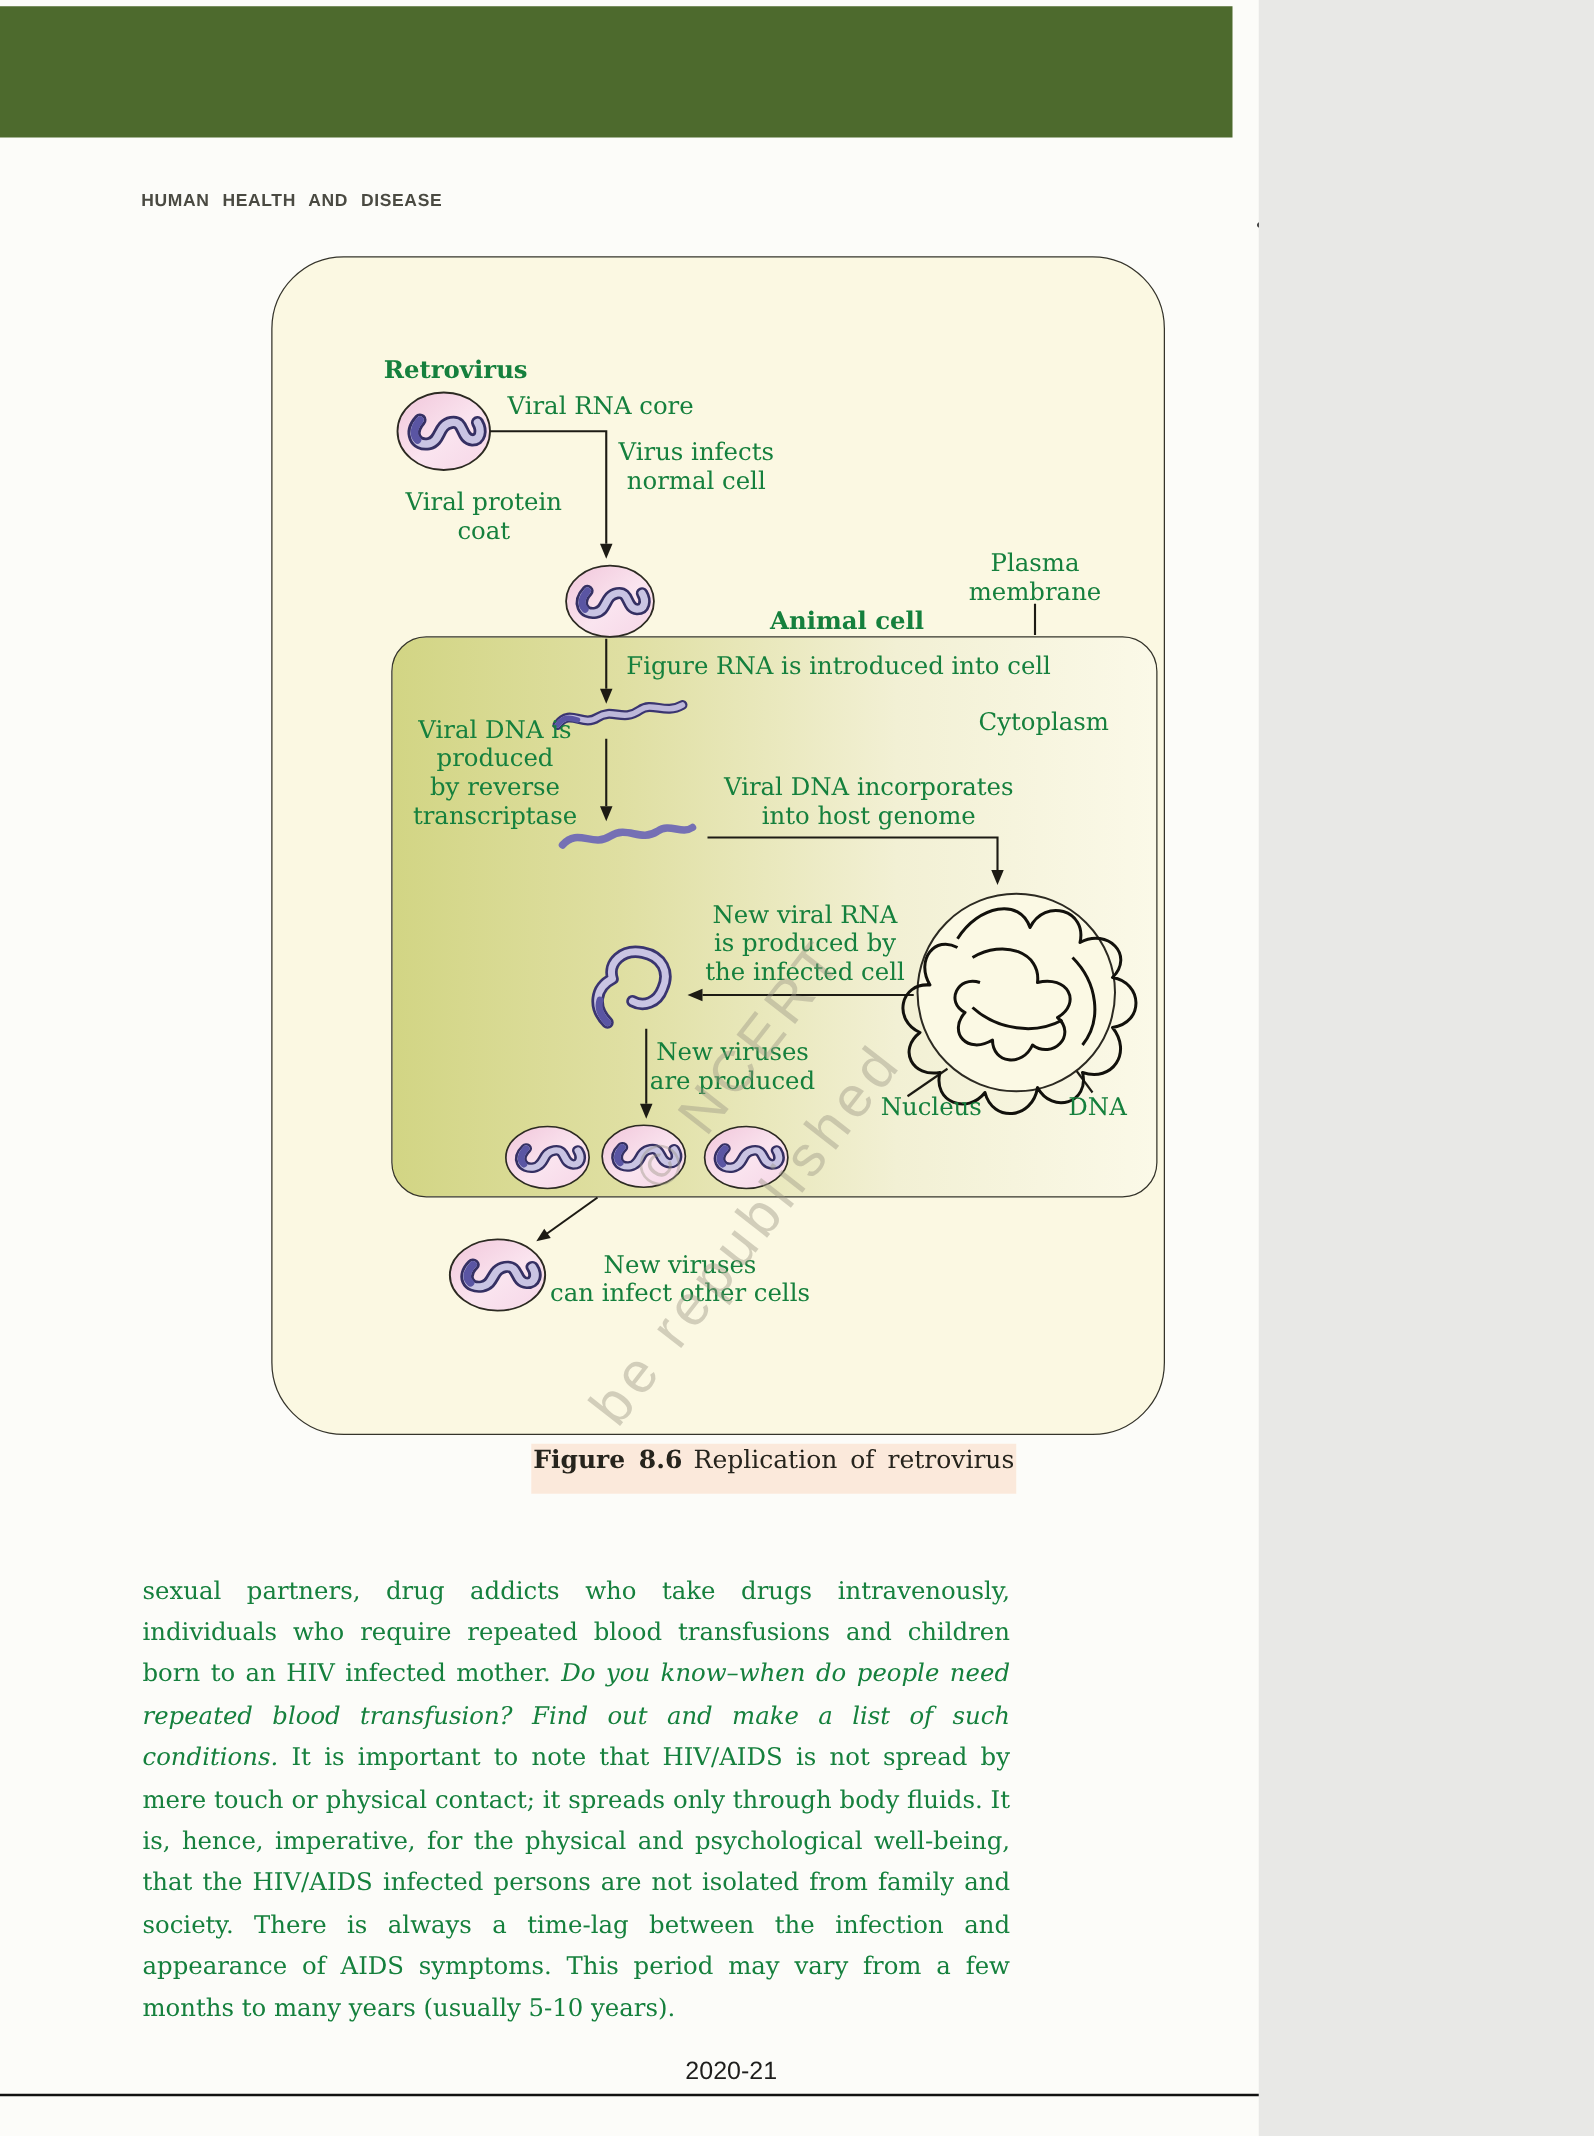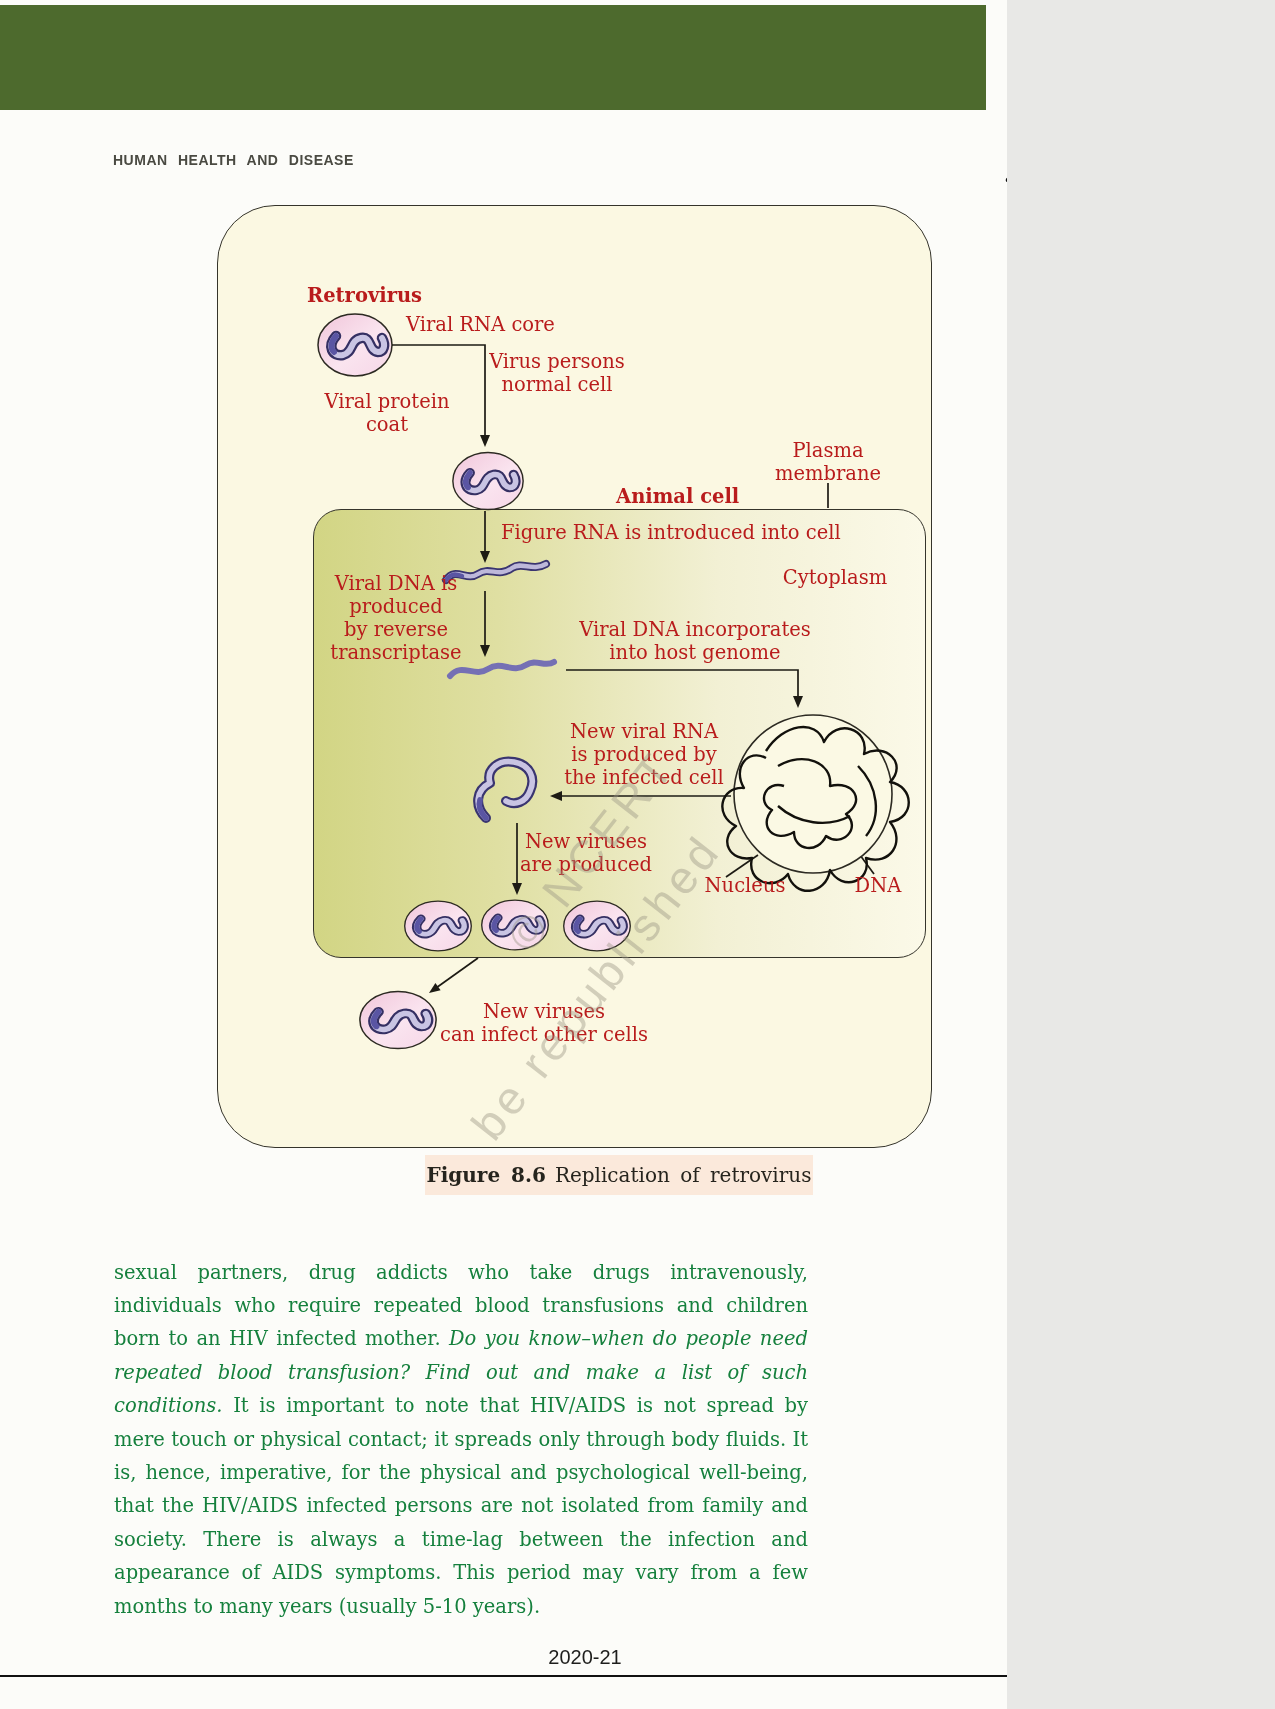--- a/index.html
+++ b/index.html
@@ -13,27 +13,27 @@
   .regmark-h{position:absolute;left:1244px;top:36px;width:31px;height:3px;background:#ffffff;}
   .chapter-head{position:absolute;left:113px;top:152px;font-family:"Liberation Sans",sans-serif;
         font-size:14px;font-weight:bold;letter-spacing:.5px;word-spacing:6px;color:#4a4a42;}
   .logo{position:absolute;left:985px;top:92px;width:195px;height:118px;}
   
   .figure-box{position:absolute;left:217px;top:205px;width:713px;height:941px;
         background:#fbf8e2;border:1.4px solid #35342b;border-radius:58px;overflow:hidden;}
   .cell{position:absolute;left:95px;top:303px;width:611px;height:447px;border:1.5px solid #35342b;
         border-radius:28px;background:linear-gradient(to right,#d2d584 0%,#dfdfa2 30%,#f2f0d4 66%,#fbf9e8 100%);}
   .art{position:absolute;left:0;top:0;width:713px;height:941px;}
-  .fl{position:absolute;font:19.5px/23px "DejaVu Serif",serif;color:#b91c1c;white-space:pre-line;}
+  .fl{position:absolute;font:19.5px/23px "DejaVu Serif",serif;color:#15803d;white-space:pre-line;}
   .ctr{transform:translateX(-50%);text-align:center;}
   .bold{font-weight:bold;}
   .wm{position:absolute;font-family:"Liberation Sans",sans-serif;font-size:46px;
       color:rgba(152,148,130,0.42);letter-spacing:5px;white-space:nowrap;pointer-events:none;}
   .caption{position:absolute;left:425px;top:1155px;width:388px;height:40px;background:#fbe9db;
-      display:flex;align-items:center;justify-content:center;font-size:20px;color:#26241d;word-spacing:4px;}
+      display:flex;justify-content:center;font-size:20px;color:#26241d;word-spacing:4px;}
   .caption b{margin-right:9px;}
   
   .para{position:absolute;left:114px;top:1236px;width:694px;font-size:19.5px;line-height:33.4px;
       text-align:justify;color:#15803d;}
   .para i{font-style:italic;}
   
   .pagenum{position:absolute;left:1039px;top:1319px;width:236px;height:65px;background:#f2930d;
       color:#ffffff;font-family:"Liberation Sans",sans-serif;font-weight:bold;font-size:28px;
       display:flex;align-items:center;padding-left:32px;box-sizing:border-box;}
   .pagenum-strip{position:absolute;left:1039px;top:1391px;width:236px;height:11px;background:#f2930d;}
@@ -155,21 +155,21 @@
           <path d="M548,545 C565,518 598,512 606,536 C618,512 652,522 646,548 C668,536 690,558 672,576 C696,580 698,612 672,616 C688,636 672,660 648,652 C654,676 624,686 612,664 C608,690 576,692 570,668 C556,686 528,676 534,652 C512,656 500,634 518,620 C496,610 502,580 526,582 C514,562 530,542 548,552"></path>
           <path d="M560,560 C585,545 615,556 612,580 C636,574 648,596 628,608 C644,622 624,642 608,630 C600,648 576,645 576,626 C556,638 540,620 554,604 C538,596 548,574 566,580"></path>
           <path d="M640,560 C660,580 664,610 648,630"></path>
           <path d="M560,600 C580,618 610,622 632,610"></path>
         </g>
       </g>
     </svg>
 
     <div class="fl bold" style="left:89px;top:78px;">Retrovirus</div>
     <div class="fl" style="left:188px;top:107px;">Viral RNA core</div>
-    <div class="fl ctr" style="left:339px;top:144px;">Virus persons
+    <div class="fl ctr" style="left:339px;top:144px;">Virus infects
 normal cell</div>
     <div class="fl ctr" style="left:169px;top:184px;">Viral protein
 coat</div>
     <div class="fl bold" style="left:398px;top:279px;">Animal cell</div>
     <div class="fl ctr" style="left:610px;top:233px;">Plasma
 membrane</div>
     <div class="fl" style="left:283px;top:315px;">Figure RNA is introduced into cell</div>
     <div class="fl ctr" style="left:617px;top:360px;">Cytoplasm</div>
     <div class="fl ctr" style="left:178px;top:366px;">Viral DNA is
 produced

